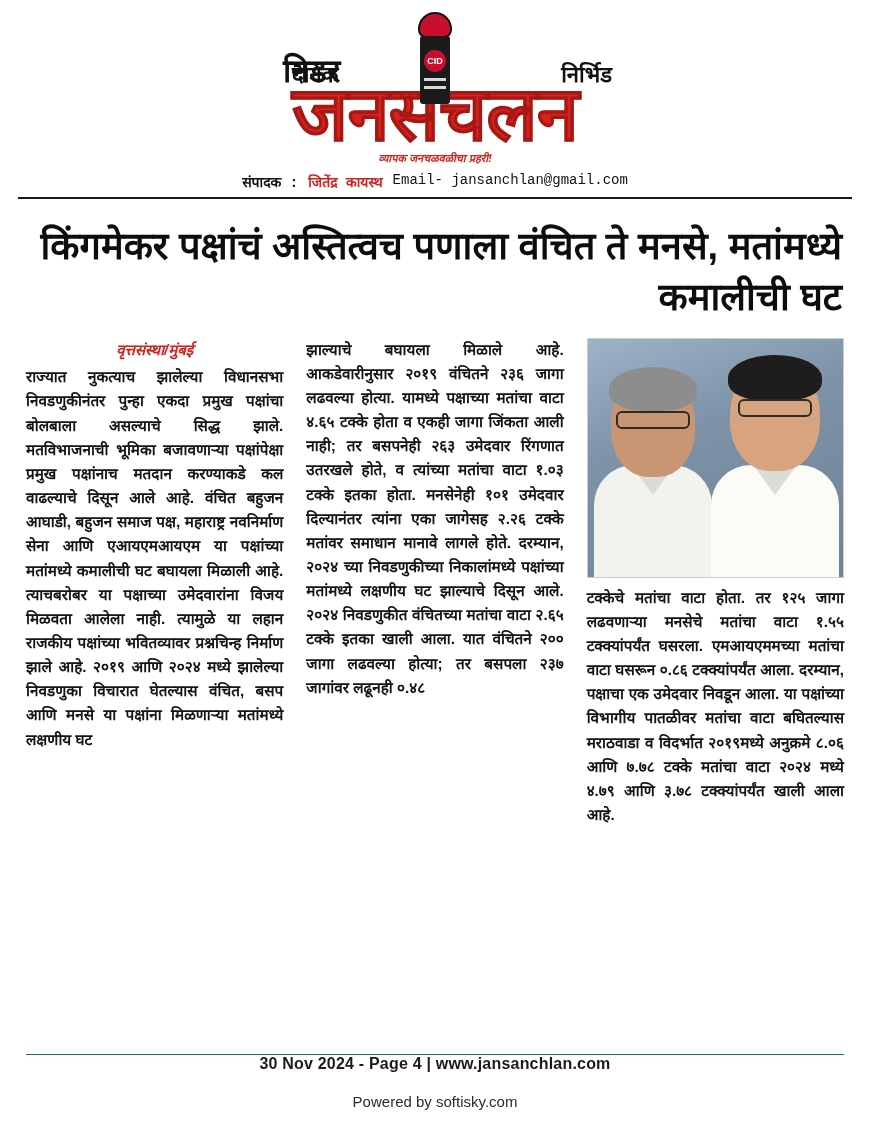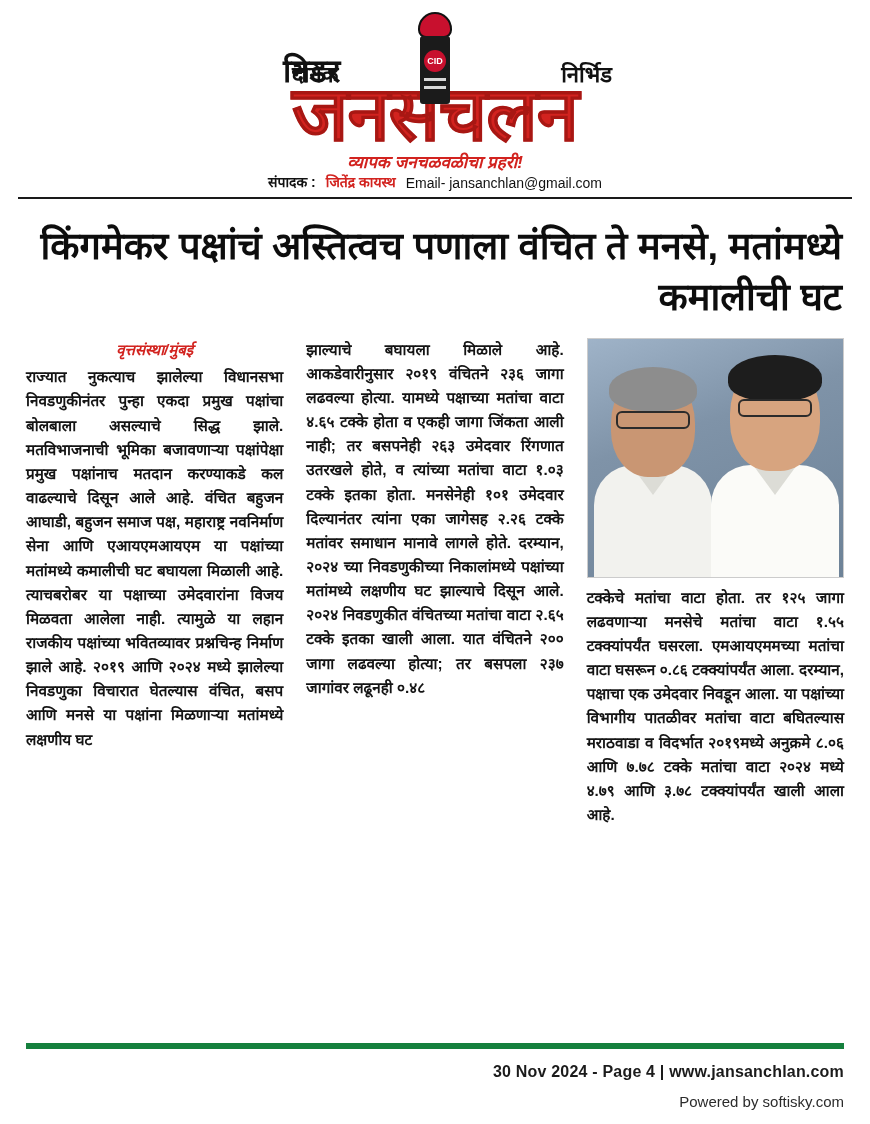--- a/index.html
+++ b/index.html
@@ -106,32 +106,33 @@
     font-size: 76px;
     font-weight: bold;
     color: #d2231f;
     letter-spacing: -1px;
     line-height: 1;
     -webkit-text-stroke: 1px #a81713;
   }
   .tagline {
     position: absolute;
     left: 0; right: 0; top: 140px;
-    font-size: 17px;
+    font-size: 11px;
     font-weight: bold;
     color: #d2231f;
     font-style: italic;
   }
   .mast-foot {
     margin-top: 12px;
     font-size: 14px;
     display: flex;
     justify-content: center;
-    align-items: flex-end;
+    align-items: flex-start;
     gap: 10px;
+    font-family: Liberation Mono, monospace;
   }
   .editor-label { font-weight: bold; color: #111; }
   .editor-name { font-weight: bold; color: #d2231f; }
   .email { color: #111; font-size: 14px; }
 
   
   .headline {
     margin: 22px 10px 6px;
     text-align: right;
     font-size: 38px;
@@ -222,35 +223,35 @@
     width: 0; height: 0;
     border-left: 22px solid transparent;
     border-right: 22px solid transparent;
     border-top: 30px solid #dcdcd6;
   }
 
   
   .footer {
     position: absolute;
     left: 0; right: 0; bottom: 14px;
-    text-align: right;
-    border-top: 6px solid #15803d;
-    padding-top: 14px;
+    text-align: center;
+    border-top: 1px solid #15803d;
+    padding-top: 0;
     margin: 0 26px;
   }
   .footer-line1 {
     font-size: 16px;
     font-weight: bold;
     color: #1b1b1b;
     letter-spacing: 0.2px;
   }
   .footer-line2 {
     font-size: 15px;
     color: #2b2b2b;
-    margin-top: 12px;
+    margin-top: 20px;
   }
 </style>
 </head>
 <body>
 
 <div class="page">
 
   <div class="masthead">
     <div class="mast-top">
 

